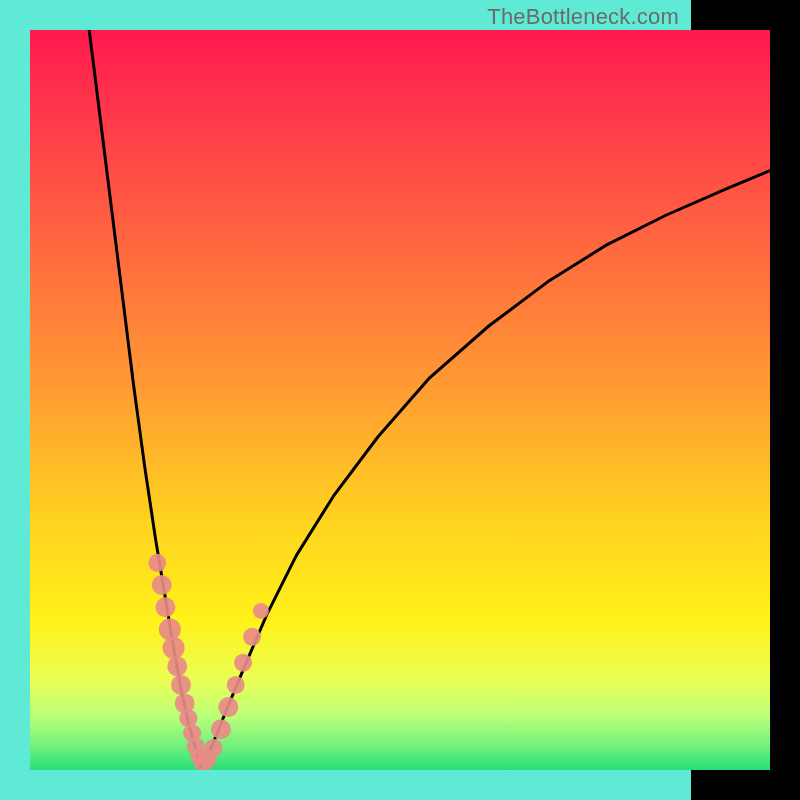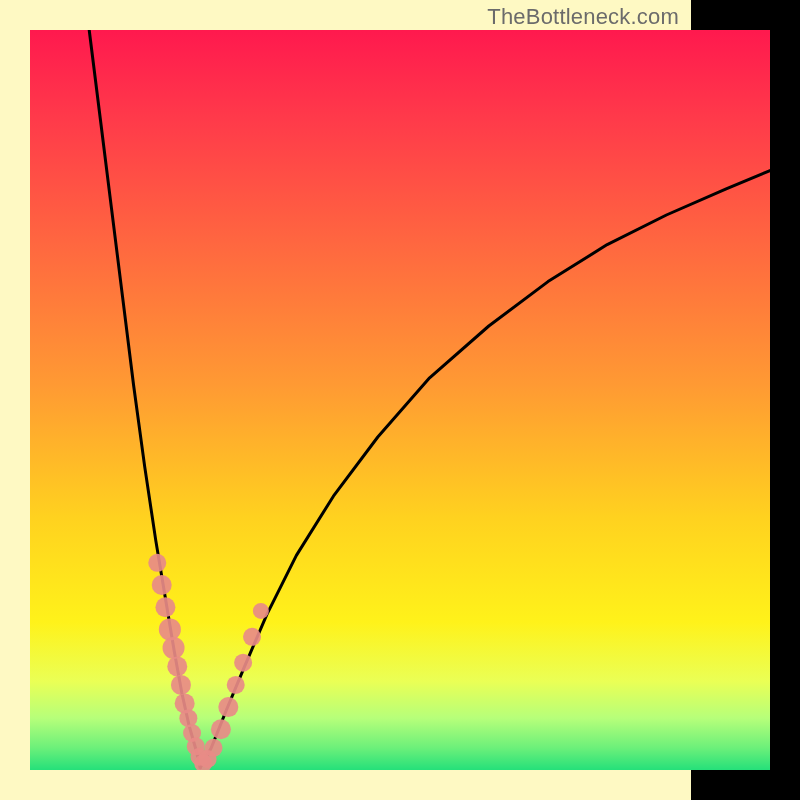--- a/index.html
+++ b/index.html
@@ -9,21 +9,21 @@
     height: 800px;
     background: #000;
     overflow: hidden;
     font-family: Arial, Helvetica, sans-serif;
   }
   .frame {
     position: absolute;
     top: 0; left: 0;
     width: 691px;
     height: 800px;
-    background: #fef9c3;
+    background: #5eead4;
   }
   .plot-area {
     position: absolute;
     top: 30px;
     left: 30px;
     width: 740px;
     height: 740px;
     overflow: hidden;
   }
   .watermark {

